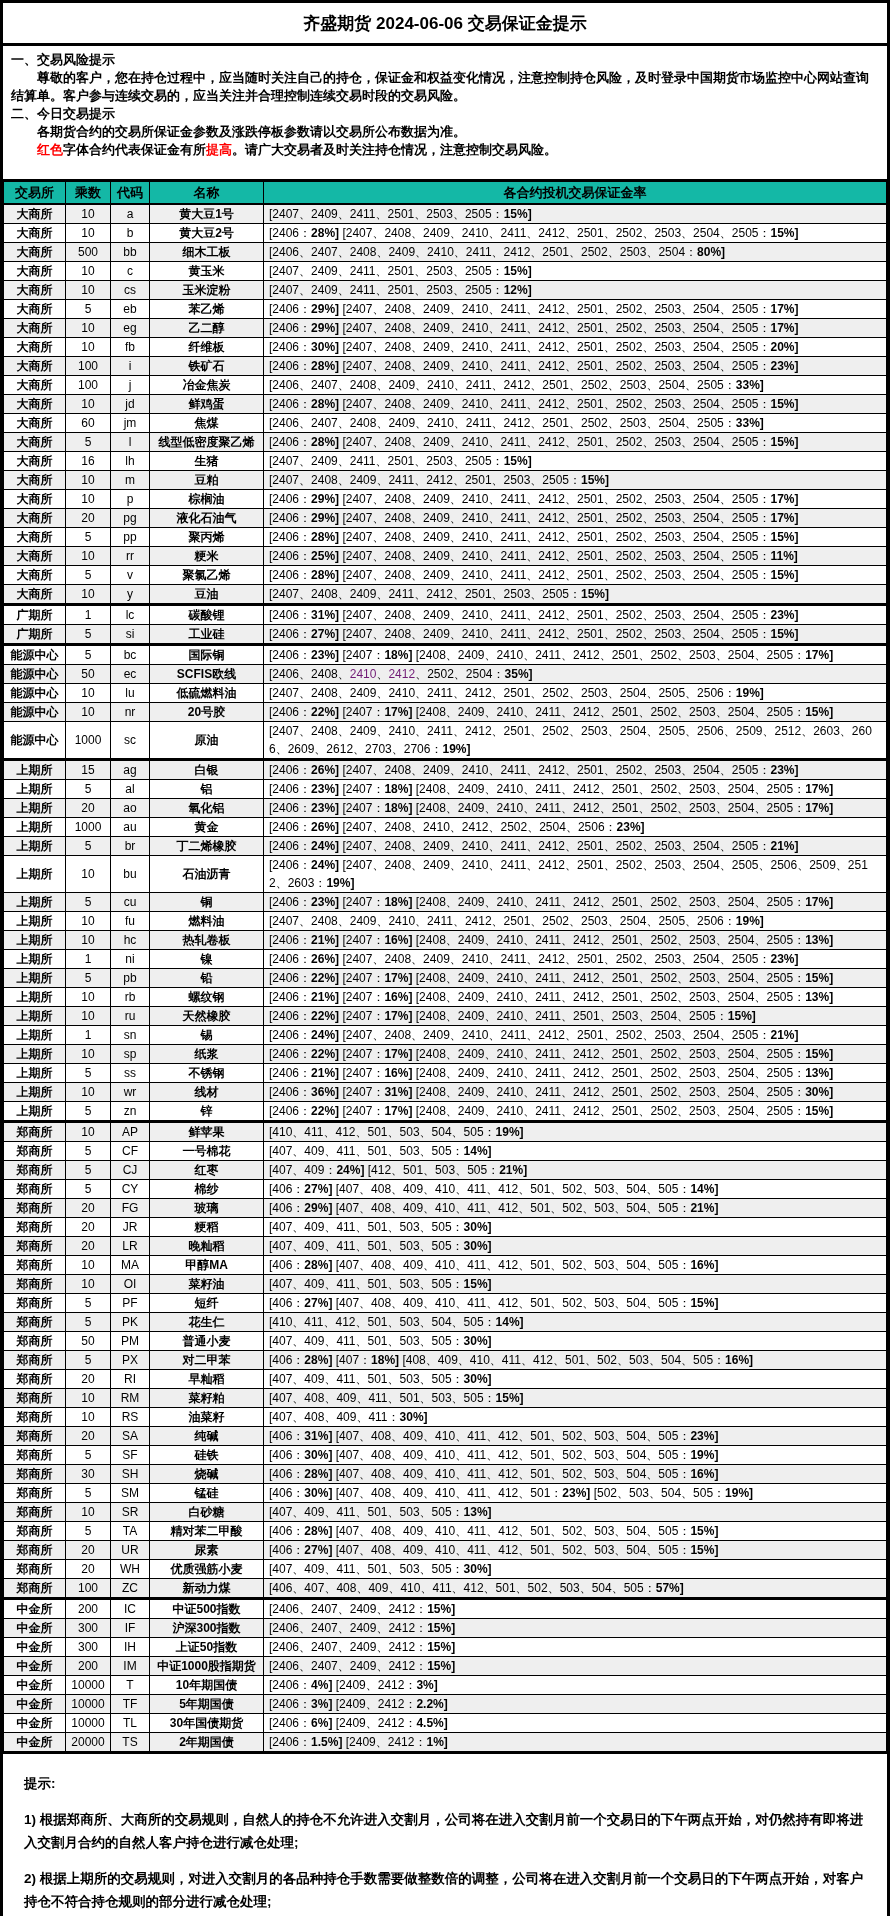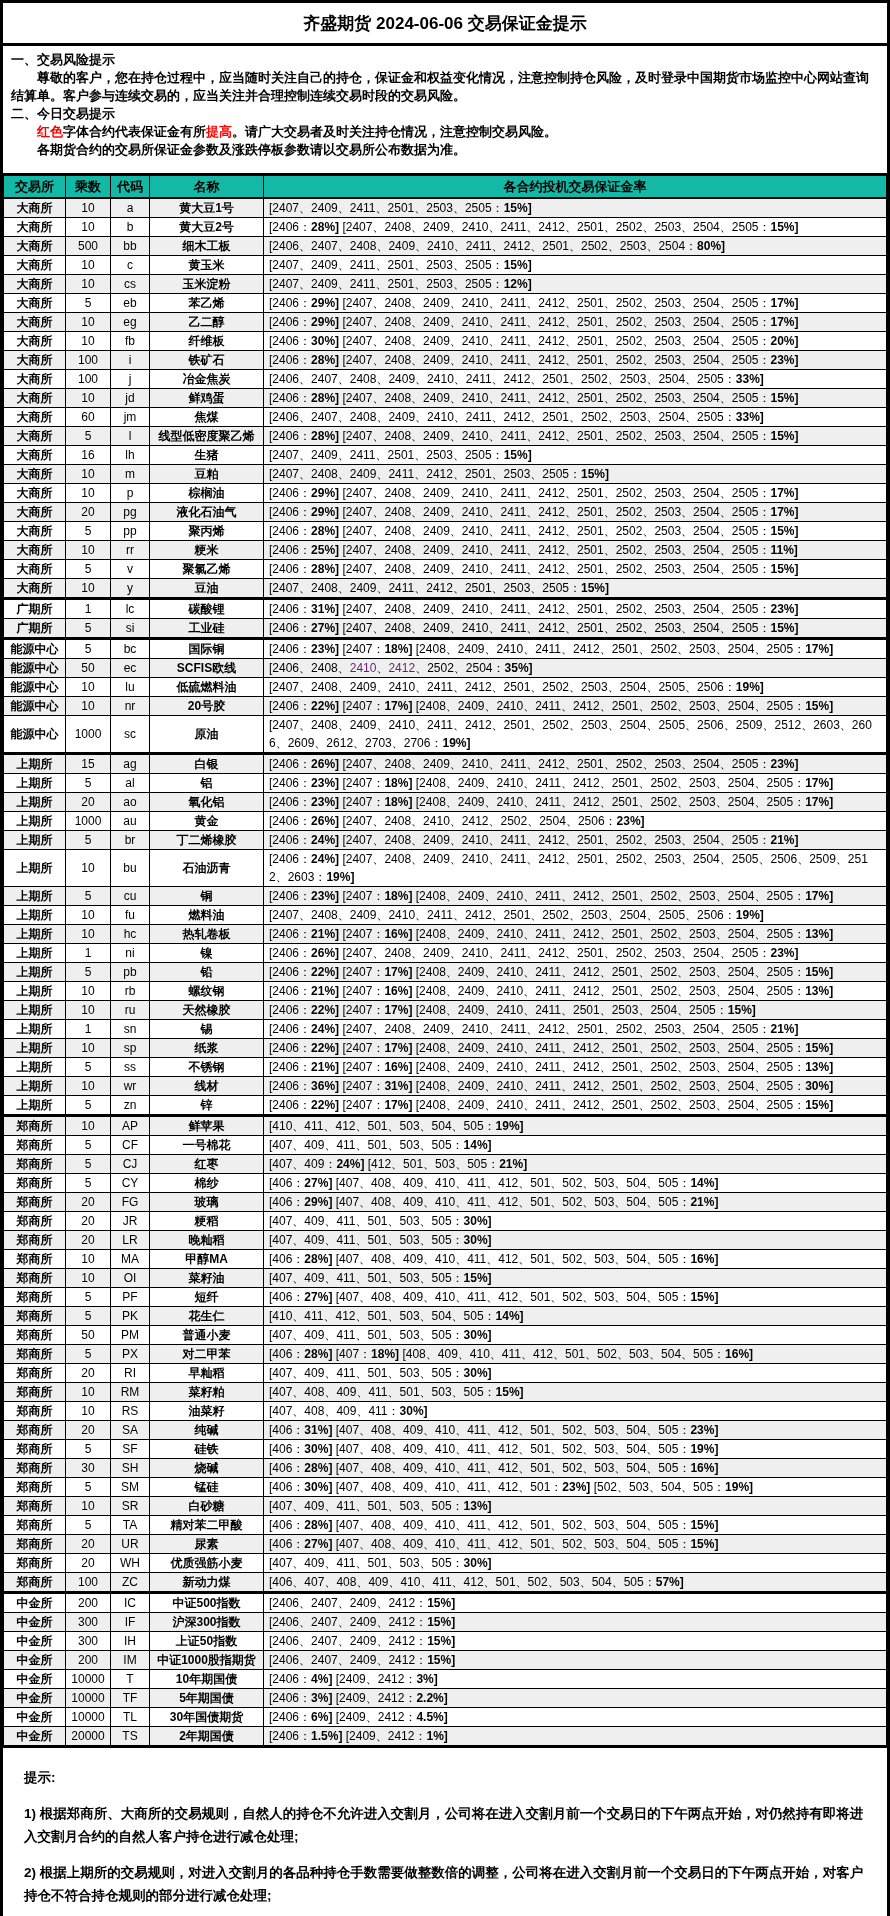--- a/index.html
+++ b/index.html
@@ -1,20 +1,20 @@
 <!DOCTYPE html>
 <html><head>
 <meta charset="utf-8">
 <style>
   html,body{margin:0;padding:0;background:#fff;}
   body{width:890px;font-family:"Liberation Sans",sans-serif;color:#000;}
   .page{box-sizing:border-box;width:890px;min-height:1916px;border:3px solid #000;background:#fff;}
   .title-bar{box-sizing:border-box;text-align:center;font-size:17px;font-weight:700;
              padding:9px 4px 8px;border-bottom:3px solid #000;}
-  .intro{padding:5px 8px 14px;font-size:13px;font-weight:700;line-height:18px;}
+  .intro{padding:5px 8px 20px;font-size:13px;font-weight:700;line-height:18px;}
   .intro p{margin:0;}
   .indent{text-indent:2em;}
   table.margin-table{width:100%;border-collapse:collapse;table-layout:fixed;font-size:12px;
                      border-top:3px solid #000;border-bottom:3px solid #000;}
   col.c-ex{width:62px;} col.c-mult{width:45px;} col.c-code{width:39px;} col.c-name{width:114px;}
   .margin-table th,.margin-table td{border:1px solid #000;padding:0 3px;height:18px;
                                     line-height:17px;text-align:center;overflow:hidden;}
   .margin-table th{font-weight:700;background:#14b8a6;border-bottom:2px solid #000;height:21px;font-size:13px;}
   td.cn{font-weight:700;}
   td.num{font-weight:400;}
@@ -31,22 +31,22 @@
 <body>
 
 <div class="page">
 
   <div class="title-bar">齐盛期货 2024-06-06 交易保证金提示</div>
 
   <div class="intro">
     <p>一、交易风险提示</p>
     <p class="indent">尊敬的客户，您在持仓过程中，应当随时关注自己的持仓，保证金和权益变化情况，注意控制持仓风险，及时登录中国期货市场监控中心网站查询结算单。客户参与连续交易的，应当关注并合理控制连续交易时段的交易风险。</p>
     <p>二、今日交易提示</p>
+    <p class="indent">各期货合约的交易所保证金参数及涨跌停板参数请以交易所公布数据为准。</p>
     <p class="indent" id="tip-line"><span style="color: rgb(255, 0, 0);">红色</span><span>字体合约代表保证金有所</span><span style="color: rgb(255, 0, 0);">提高</span><span>。请广大交易者及时关注持仓情况，注意控制交易风险。</span></p>
-    <p class="indent">各期货合约的交易所保证金参数及涨跌停板参数请以交易所公布数据为准。</p>
   </div>
 
   <table class="margin-table">
     <colgroup>
       <col class="c-ex">
         <col class="c-mult">
         <col class="c-code">
         <col class="c-name">
         <col>
     </colgroup>

